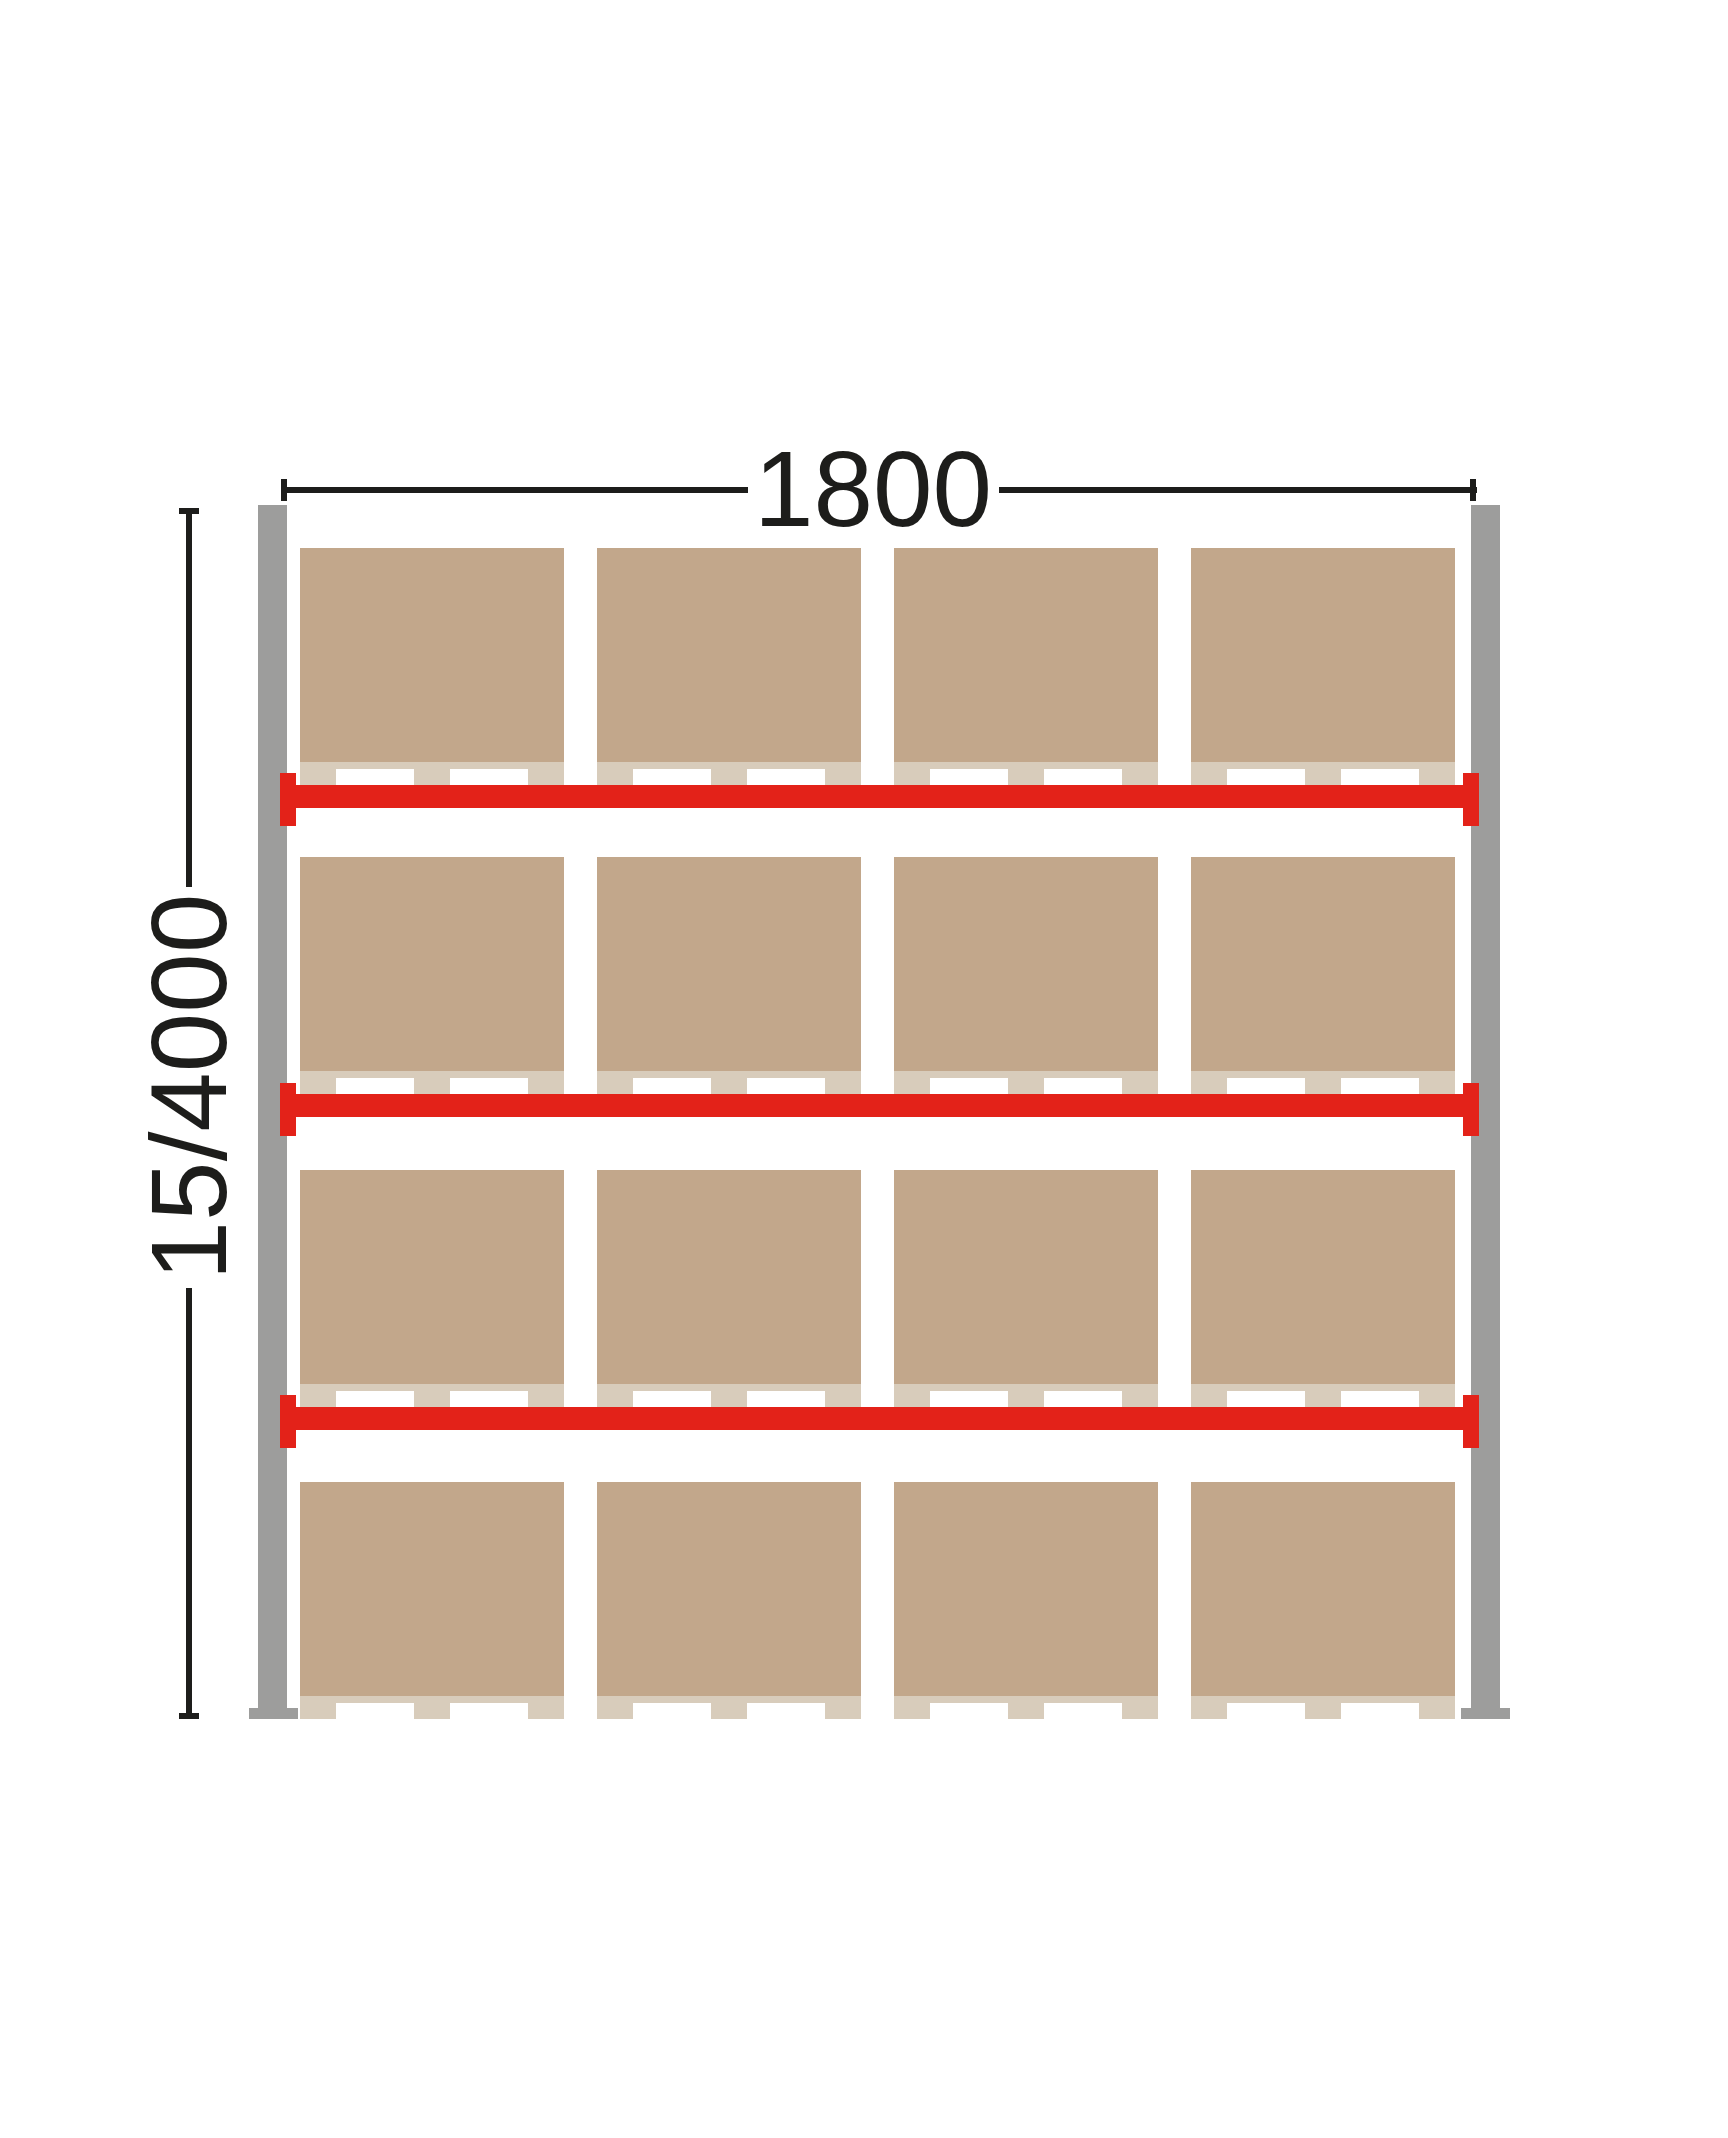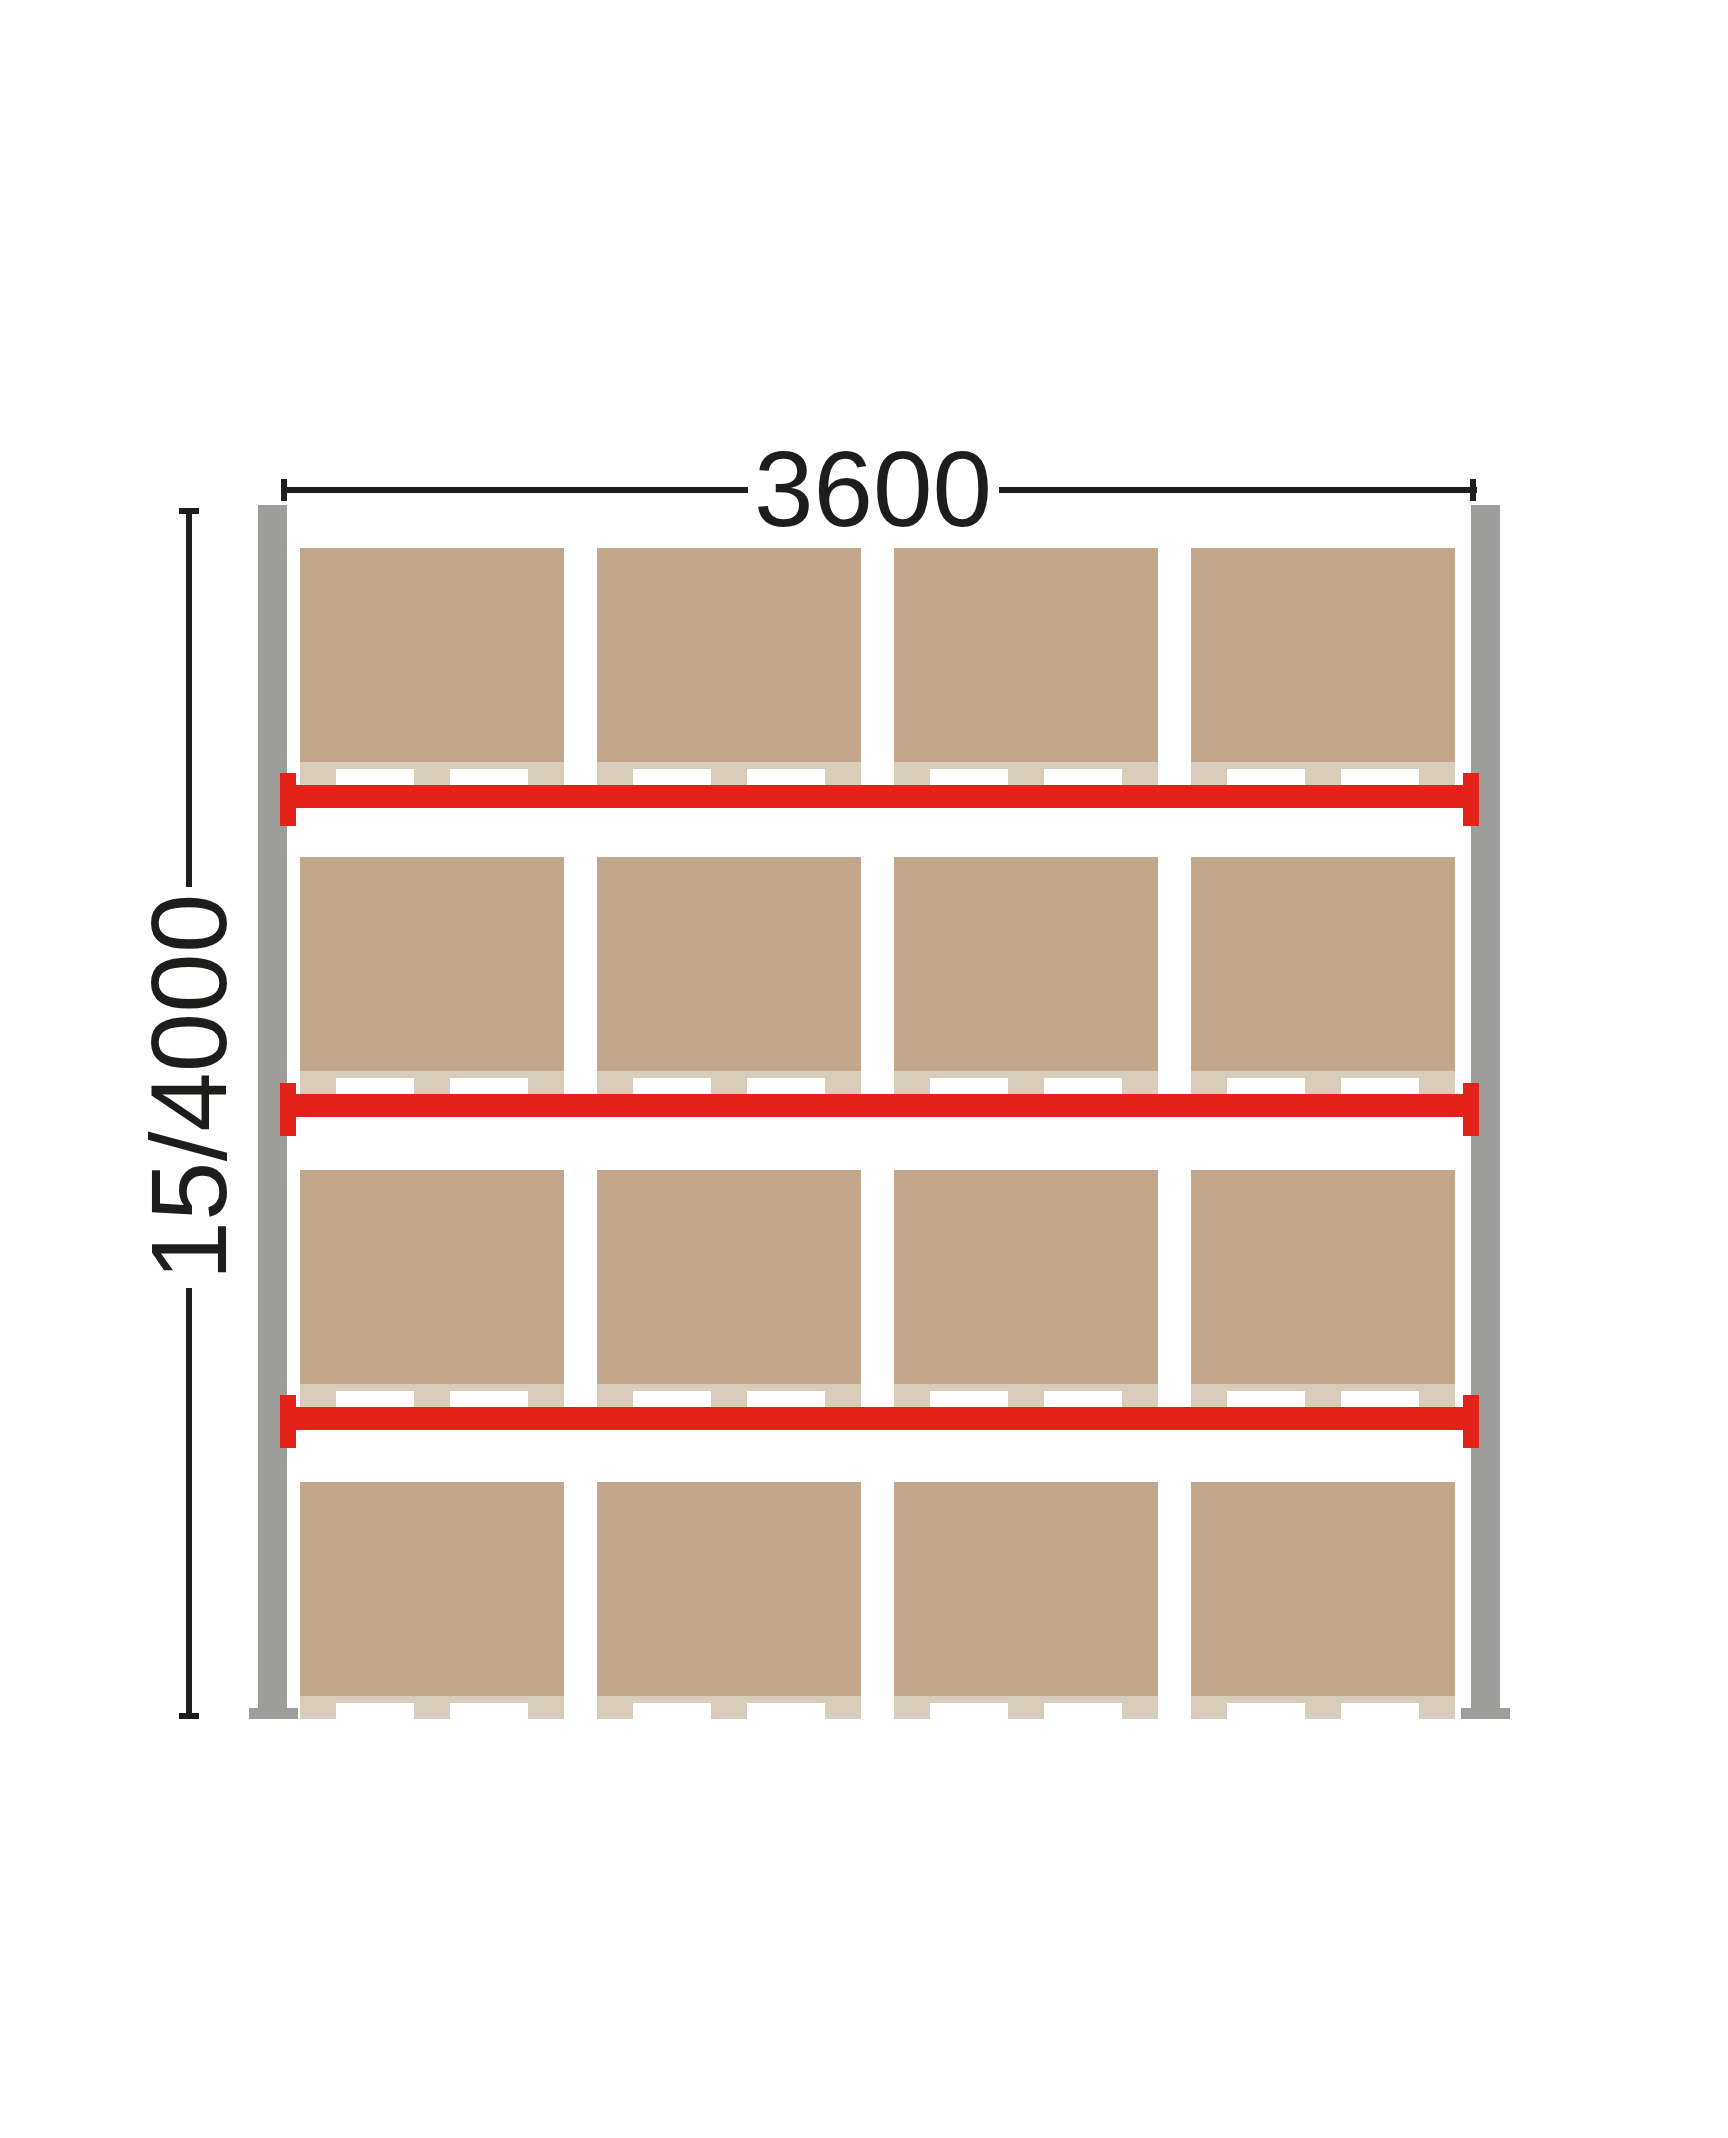--- a/index.html
+++ b/index.html
@@ -39,21 +39,21 @@
 </head>
 <body>
 
 <div id="canvas">
 
   <div>
     <div class="abs ink" style="left:281px;top:487px;width:467px;height:6.2px;"></div>
     <div class="abs ink" style="left:999px;top:487px;width:478px;height:6.2px;"></div>
     <div class="abs ink" style="left:281px;top:479px;width:6.2px;height:22px;"></div>
     <div class="abs ink" style="left:1470px;top:479px;width:6.2px;height:22px;"></div>
-    <div class="dim-label" style="left:873px;top:489px;">3600</div>
+    <div class="dim-label" style="left:873px;top:489px;">1800</div>
   </div>
 
   <div>
     <div class="abs ink" style="left:186px;top:508px;width:6.2px;height:379px;"></div>
     <div class="abs ink" style="left:186px;top:1288px;width:6.2px;height:431px;"></div>
     <div class="abs ink" style="left:179px;top:508px;width:19.6px;height:6.2px;"></div>
     <div class="abs ink" style="left:179px;top:1713px;width:19.6px;height:6.2px;"></div>
     <div class="dim-label vertical" style="left:189px;top:1087px;">15/4000</div>
   </div>
 

